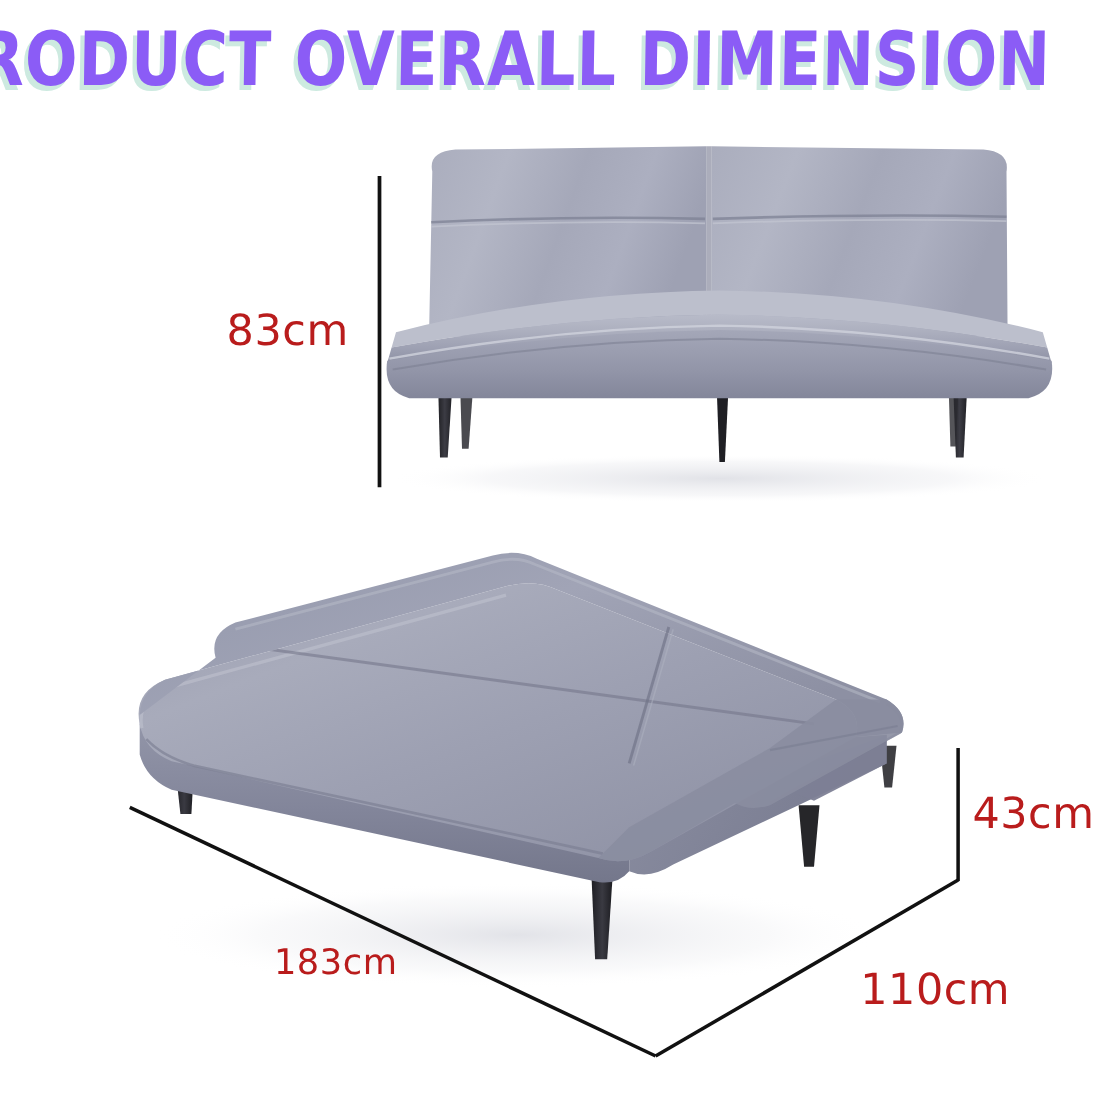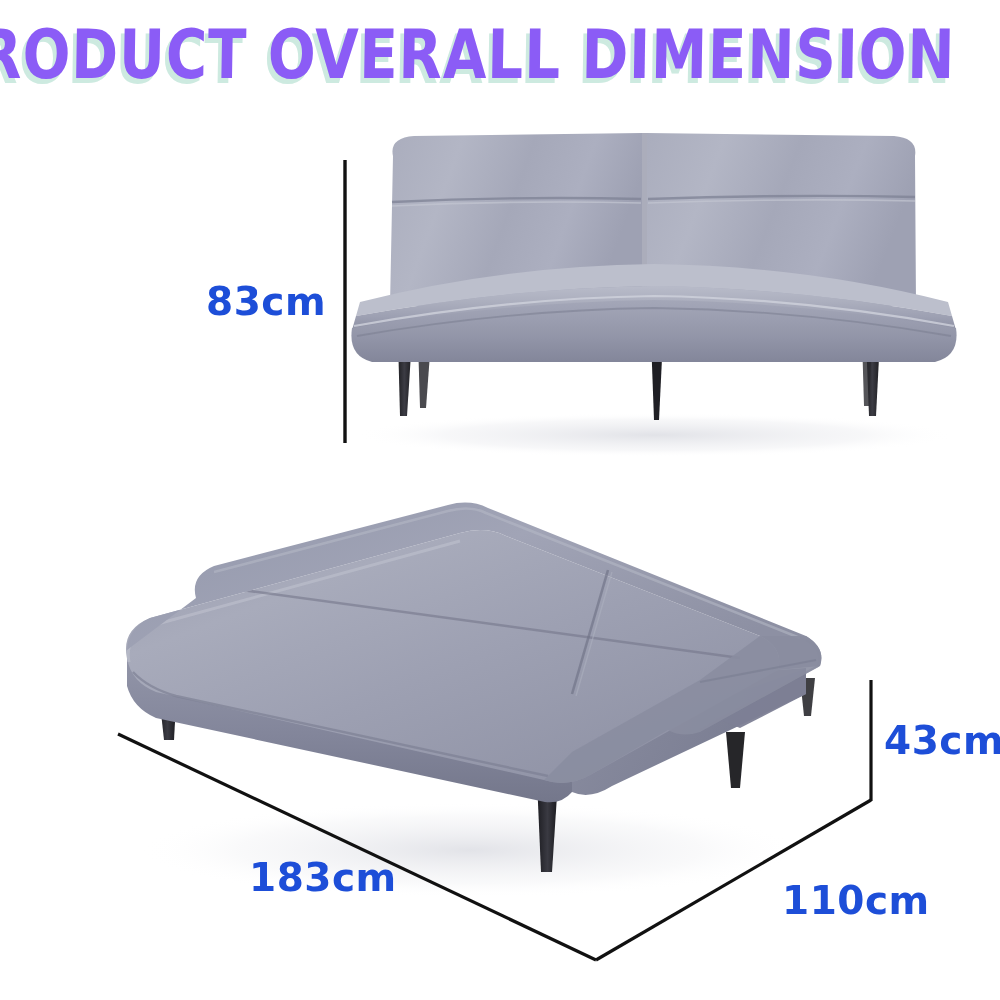--- a/index.html
+++ b/index.html
@@ -34,28 +34,28 @@
   }
   .title .fill{
     position:relative;
     color:#8b5cf6;
     z-index:2;
   }
 
   
   .dim-label{
     position:absolute;
-    color:#1d4ed8;
+    color:#b91c1c;
     font-family:"DejaVu Sans","Liberation Sans",sans-serif;
-    font-weight:700;
+    font-weight:400;
     letter-spacing:0.5px;
     white-space:nowrap;
   }
   #label-83  { left:206px; top:279px; font-size:39px; }
-  #label-183 { left:249px; top:855px; font-size:39px; }
+  #label-183 { left:249px; top:855px; font-size:32px; }
   #label-110 { left:782px; top:878px; font-size:39px; }
   #label-43  { left:884px; top:718px; font-size:39px; }
 
   
   .stage{ position:absolute; }
   #stage-upright{ left:0; top:120px;  width:1000px; height:360px; }
   #stage-flat   { left:0; top:480px;  width:1000px; height:520px; }
   #stage-lines  { left:0; top:0;      width:1000px; height:1000px; pointer-events:none; }
 
   svg{ display:block; overflow:visible; }

